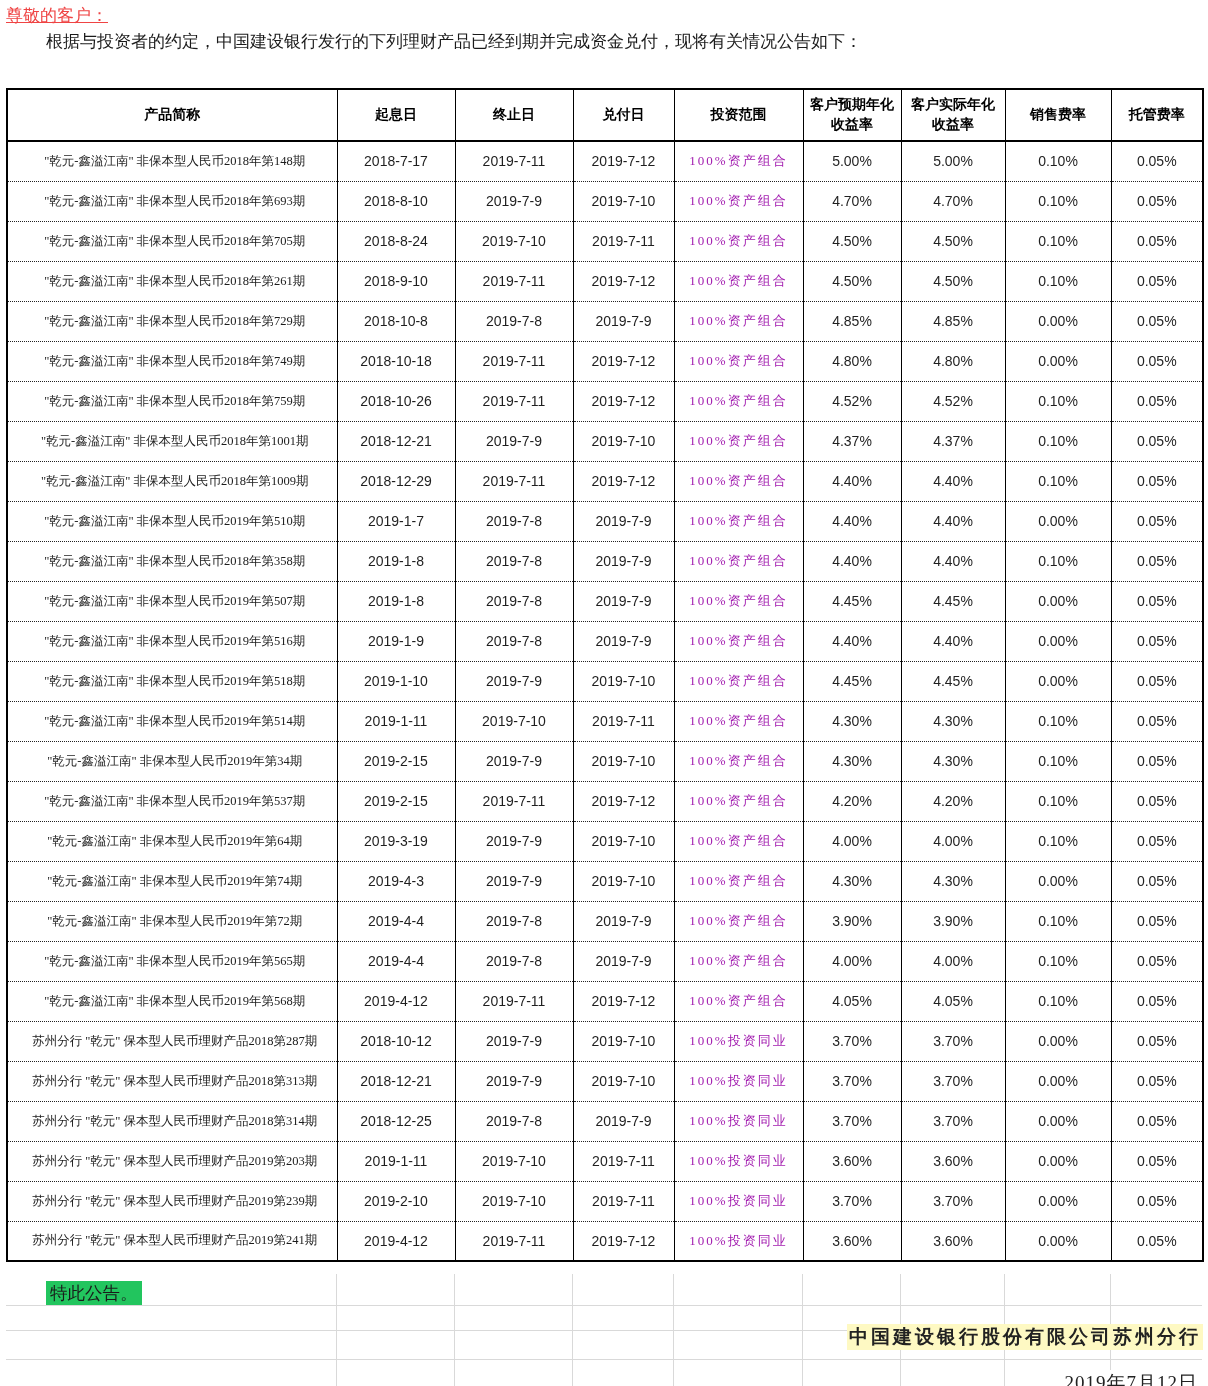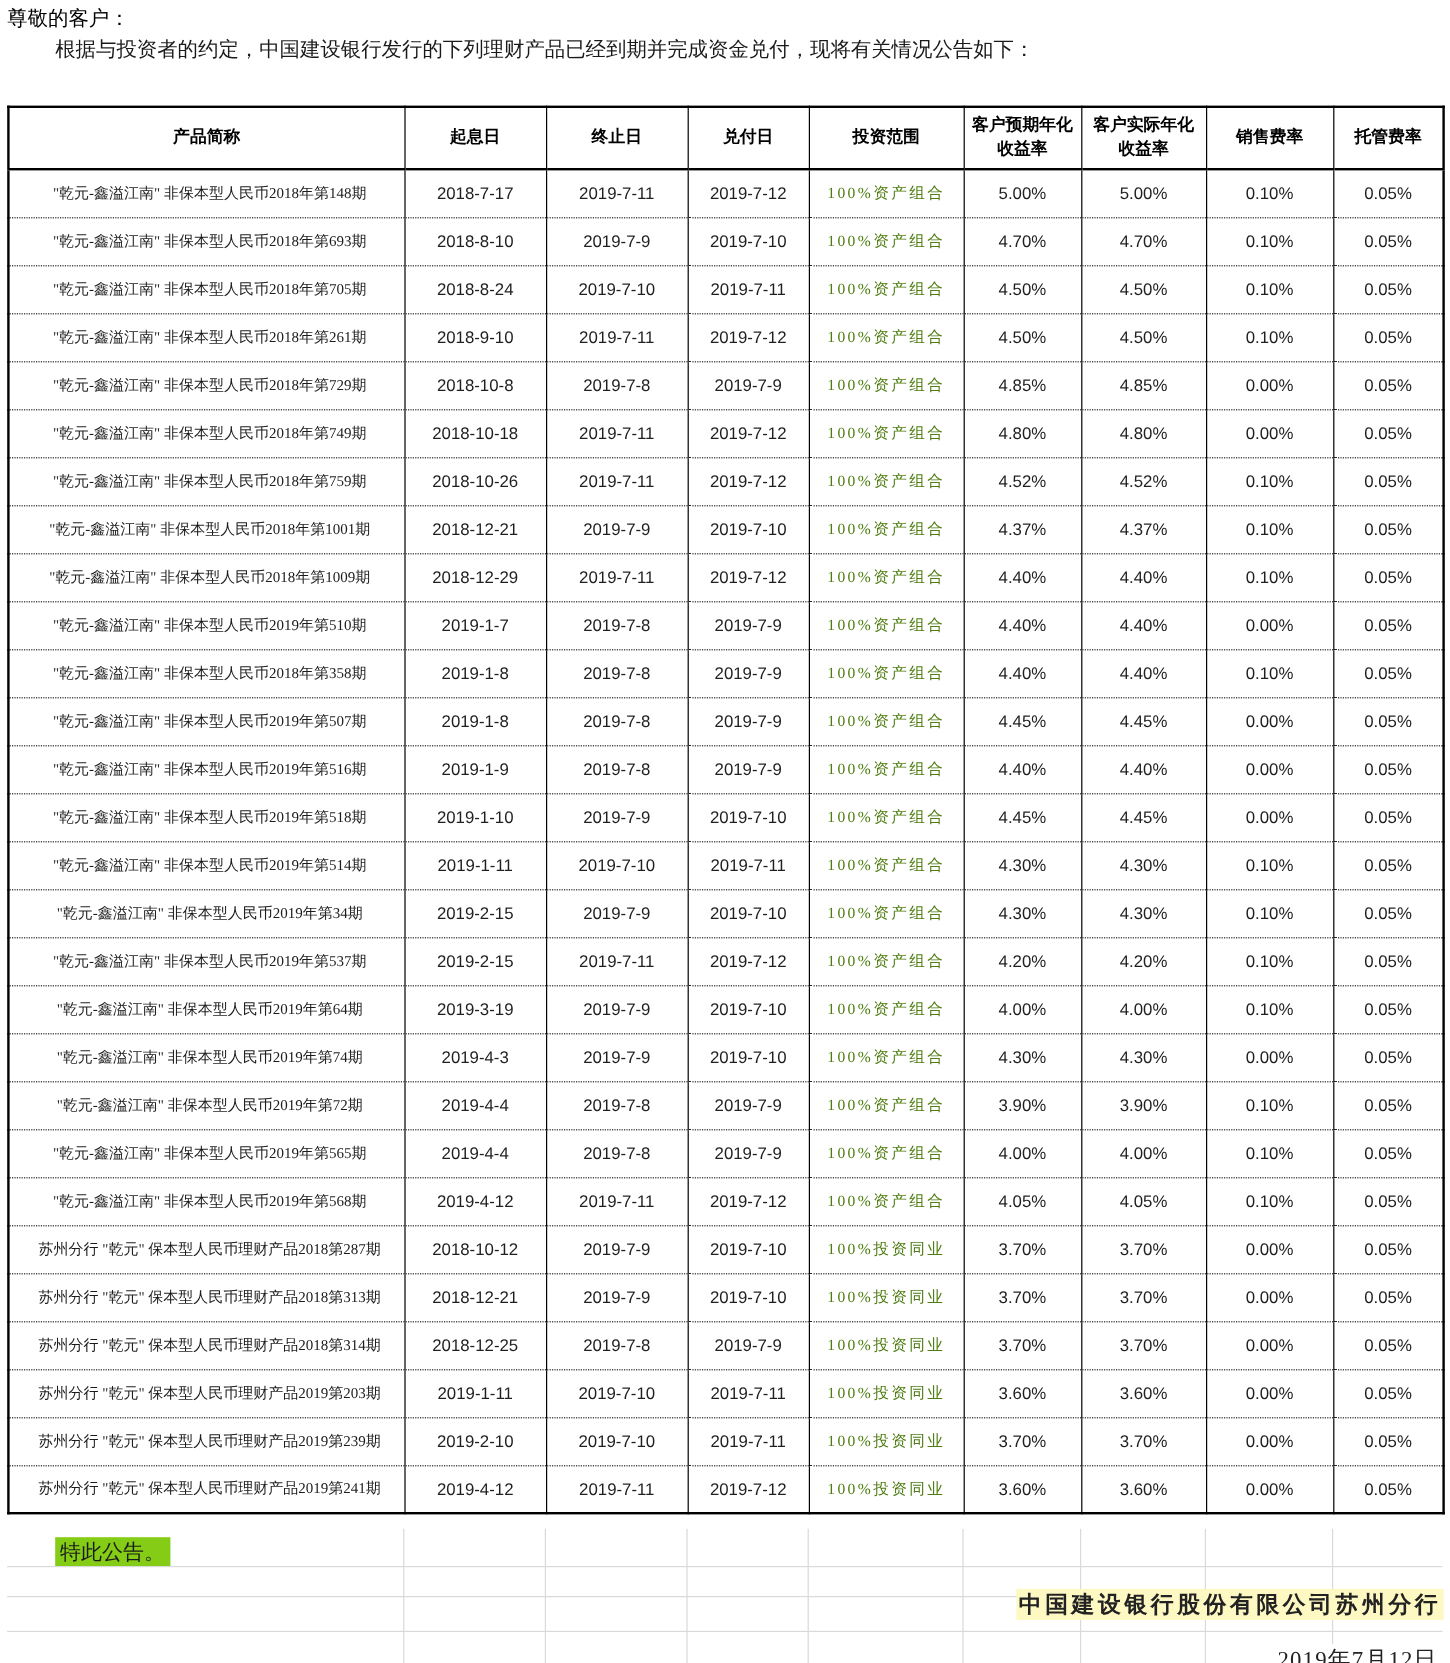--- a/index.html
+++ b/index.html
@@ -6,21 +6,21 @@
   html, body { background: #ffffff; }
   body {
     position: relative;
     width: 1208px;
     height: 1386px;
     font-family: "Liberation Serif", "DejaVu Serif", serif;
     color: #111;
     overflow: hidden;
   }
   .top-text { position: absolute; left: 6px; top: 3px; width: 1196px; }
-  .salutation { font-size: 17px; line-height: 26px; color: #000000; }
+  .salutation { font-size: 17px; line-height: 26px; color: #ef4444; text-decoration: underline; }
   .intro { font-size: 17px; line-height: 26px; color: #1a1a1a; text-indent: 40px; }
 
   table.announce {
     position: absolute;
     left: 6px; top: 88px;
     width: 1196px;
     border-collapse: collapse;
     table-layout: fixed;
     border: 2px solid #000;
   }
@@ -53,36 +53,36 @@
     color: #1c1c1c;
   }
   td.c-num {
     font-family: "Liberation Sans", "DejaVu Sans", sans-serif;
     font-size: 14px;
     color: #1f1f1f;
   }
   td.c-scope {
     font-size: 13px;
     letter-spacing: 2px;
-    color: #4d7c0f;
+    color: #a21caf;
   }
   .bottom-grid {
     position: absolute;
     left: 6px; top: 1274px;
     width: 1196px; height: 112px;
   }
   .bg-row { border-bottom: 1px solid #d9d9d9; }
   .bg-vline {
     position: absolute; top: 0; bottom: 0; width: 1px;
     background: #d9d9d9;
   }
   .closing {
     position: absolute; left: 46px; top: 1281px;
     font-size: 17.5px; color: #1a1a1a;
-    background: #84cc16; padding: 0 4px; z-index: 2;
+    background: #22c55e; padding: 0 4px; z-index: 2;
   }
   .signature {
     position: absolute; right: 5px; top: 1324px;
     font-size: 19px; letter-spacing: 3px; color: #222;
     background: #fef9c3; padding: 0 2px; z-index: 2; font-weight: bold;
   }
   .sig-date {
     position: absolute; right: 8px; top: 1354px;
     font-size: 19px; letter-spacing: 1px; color: #222;
     background: #fff; padding: 0 2px; z-index: 2; margin-top: 16px;

